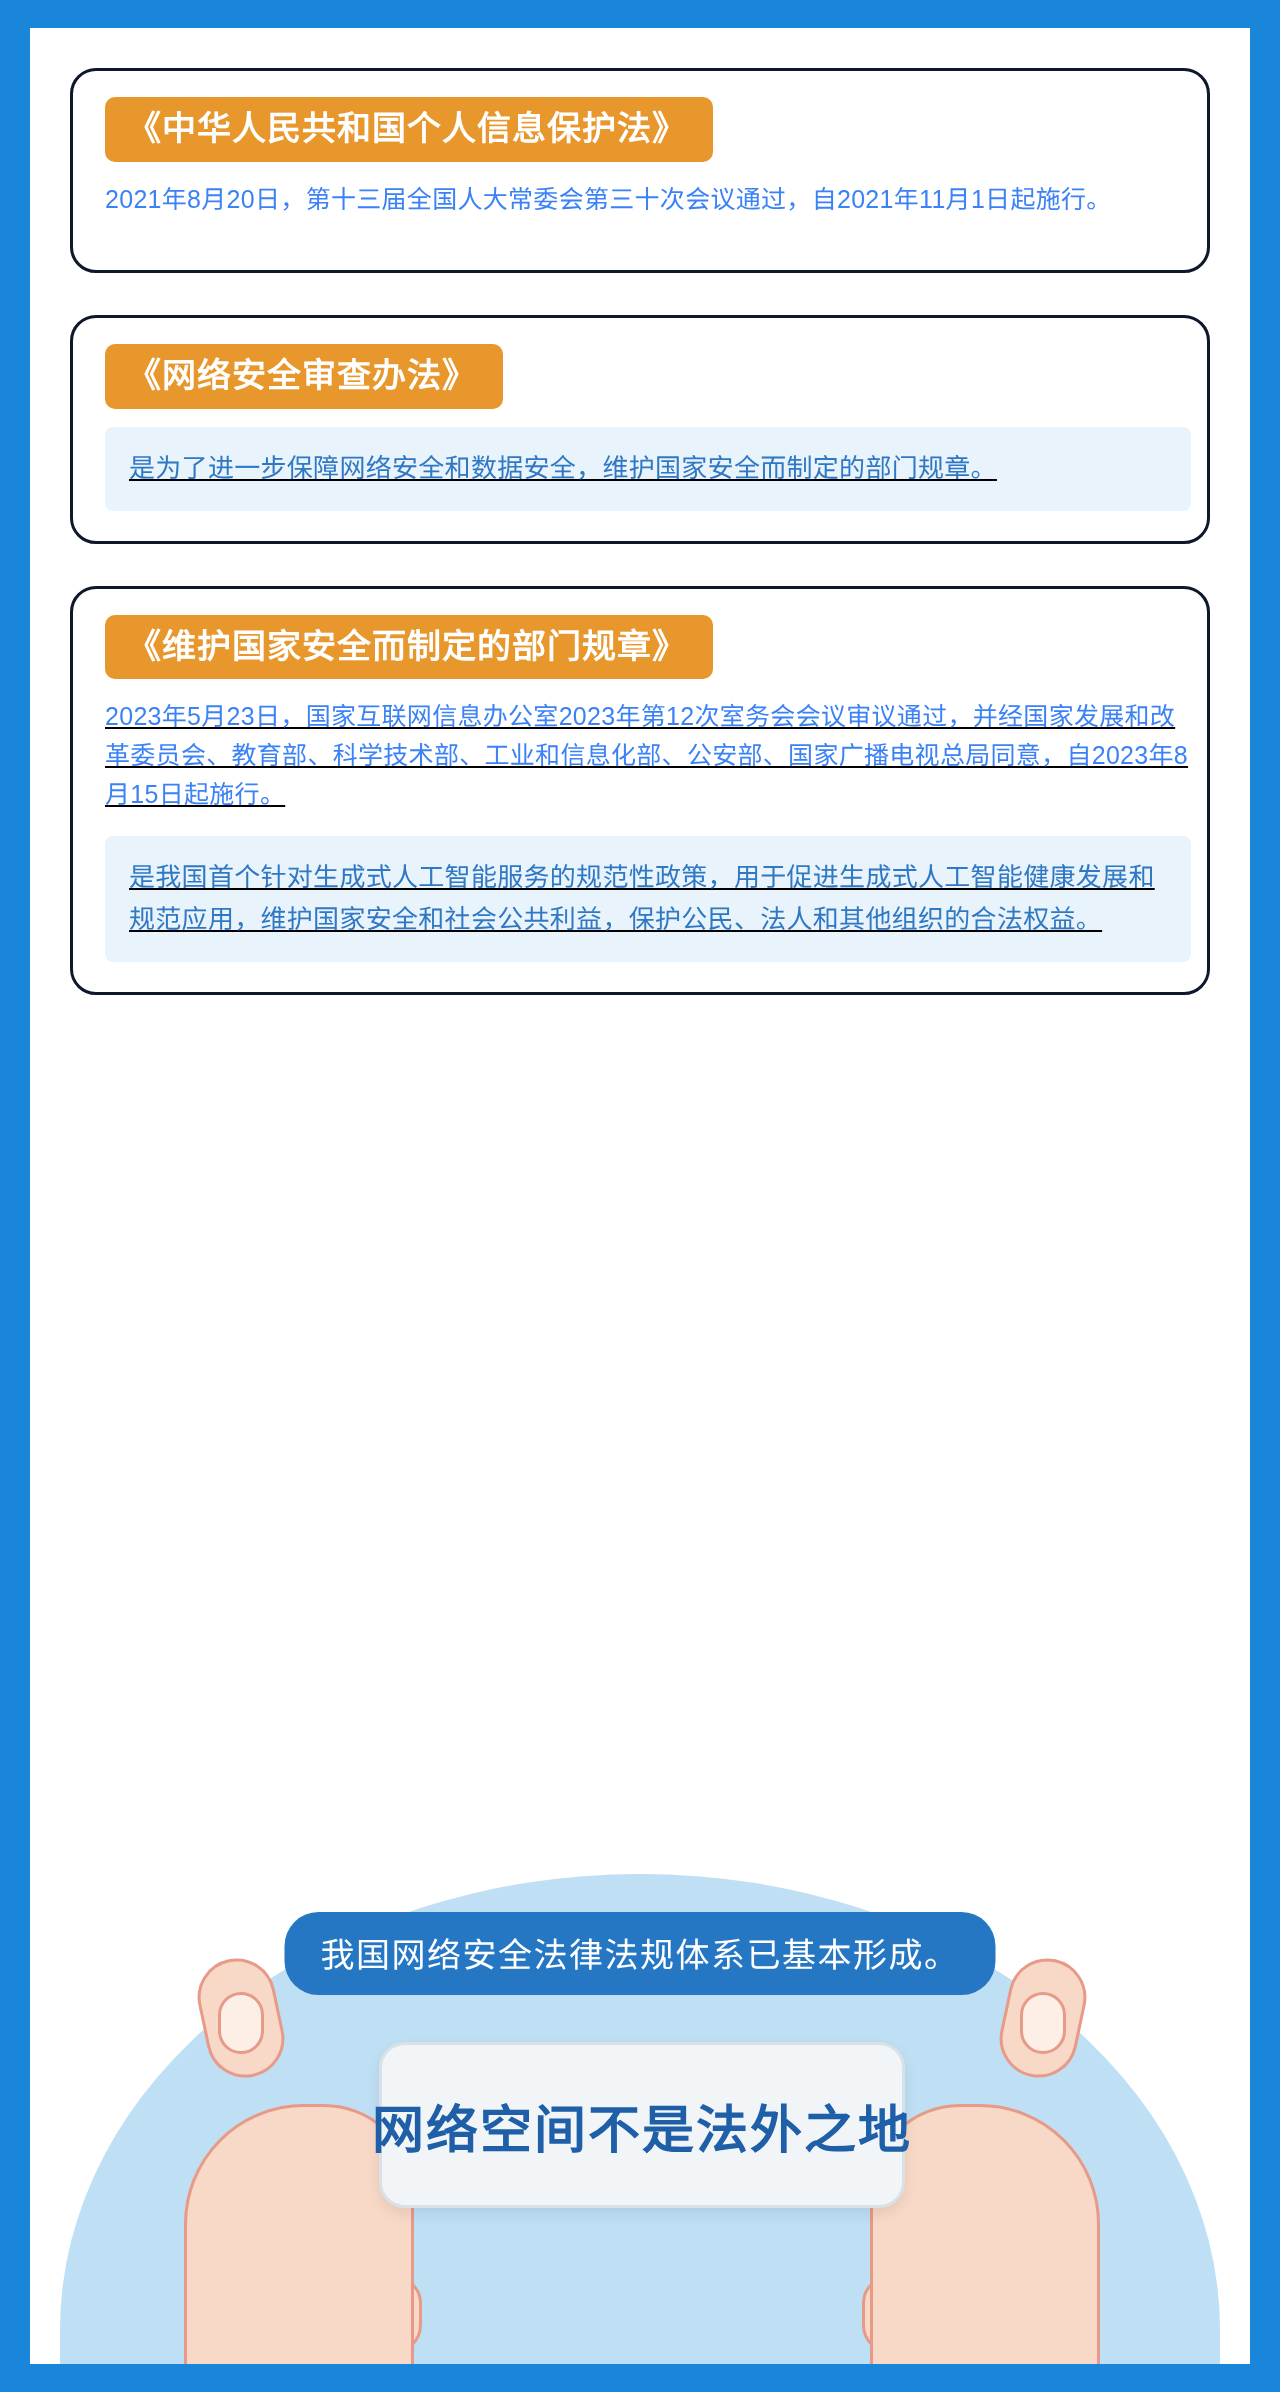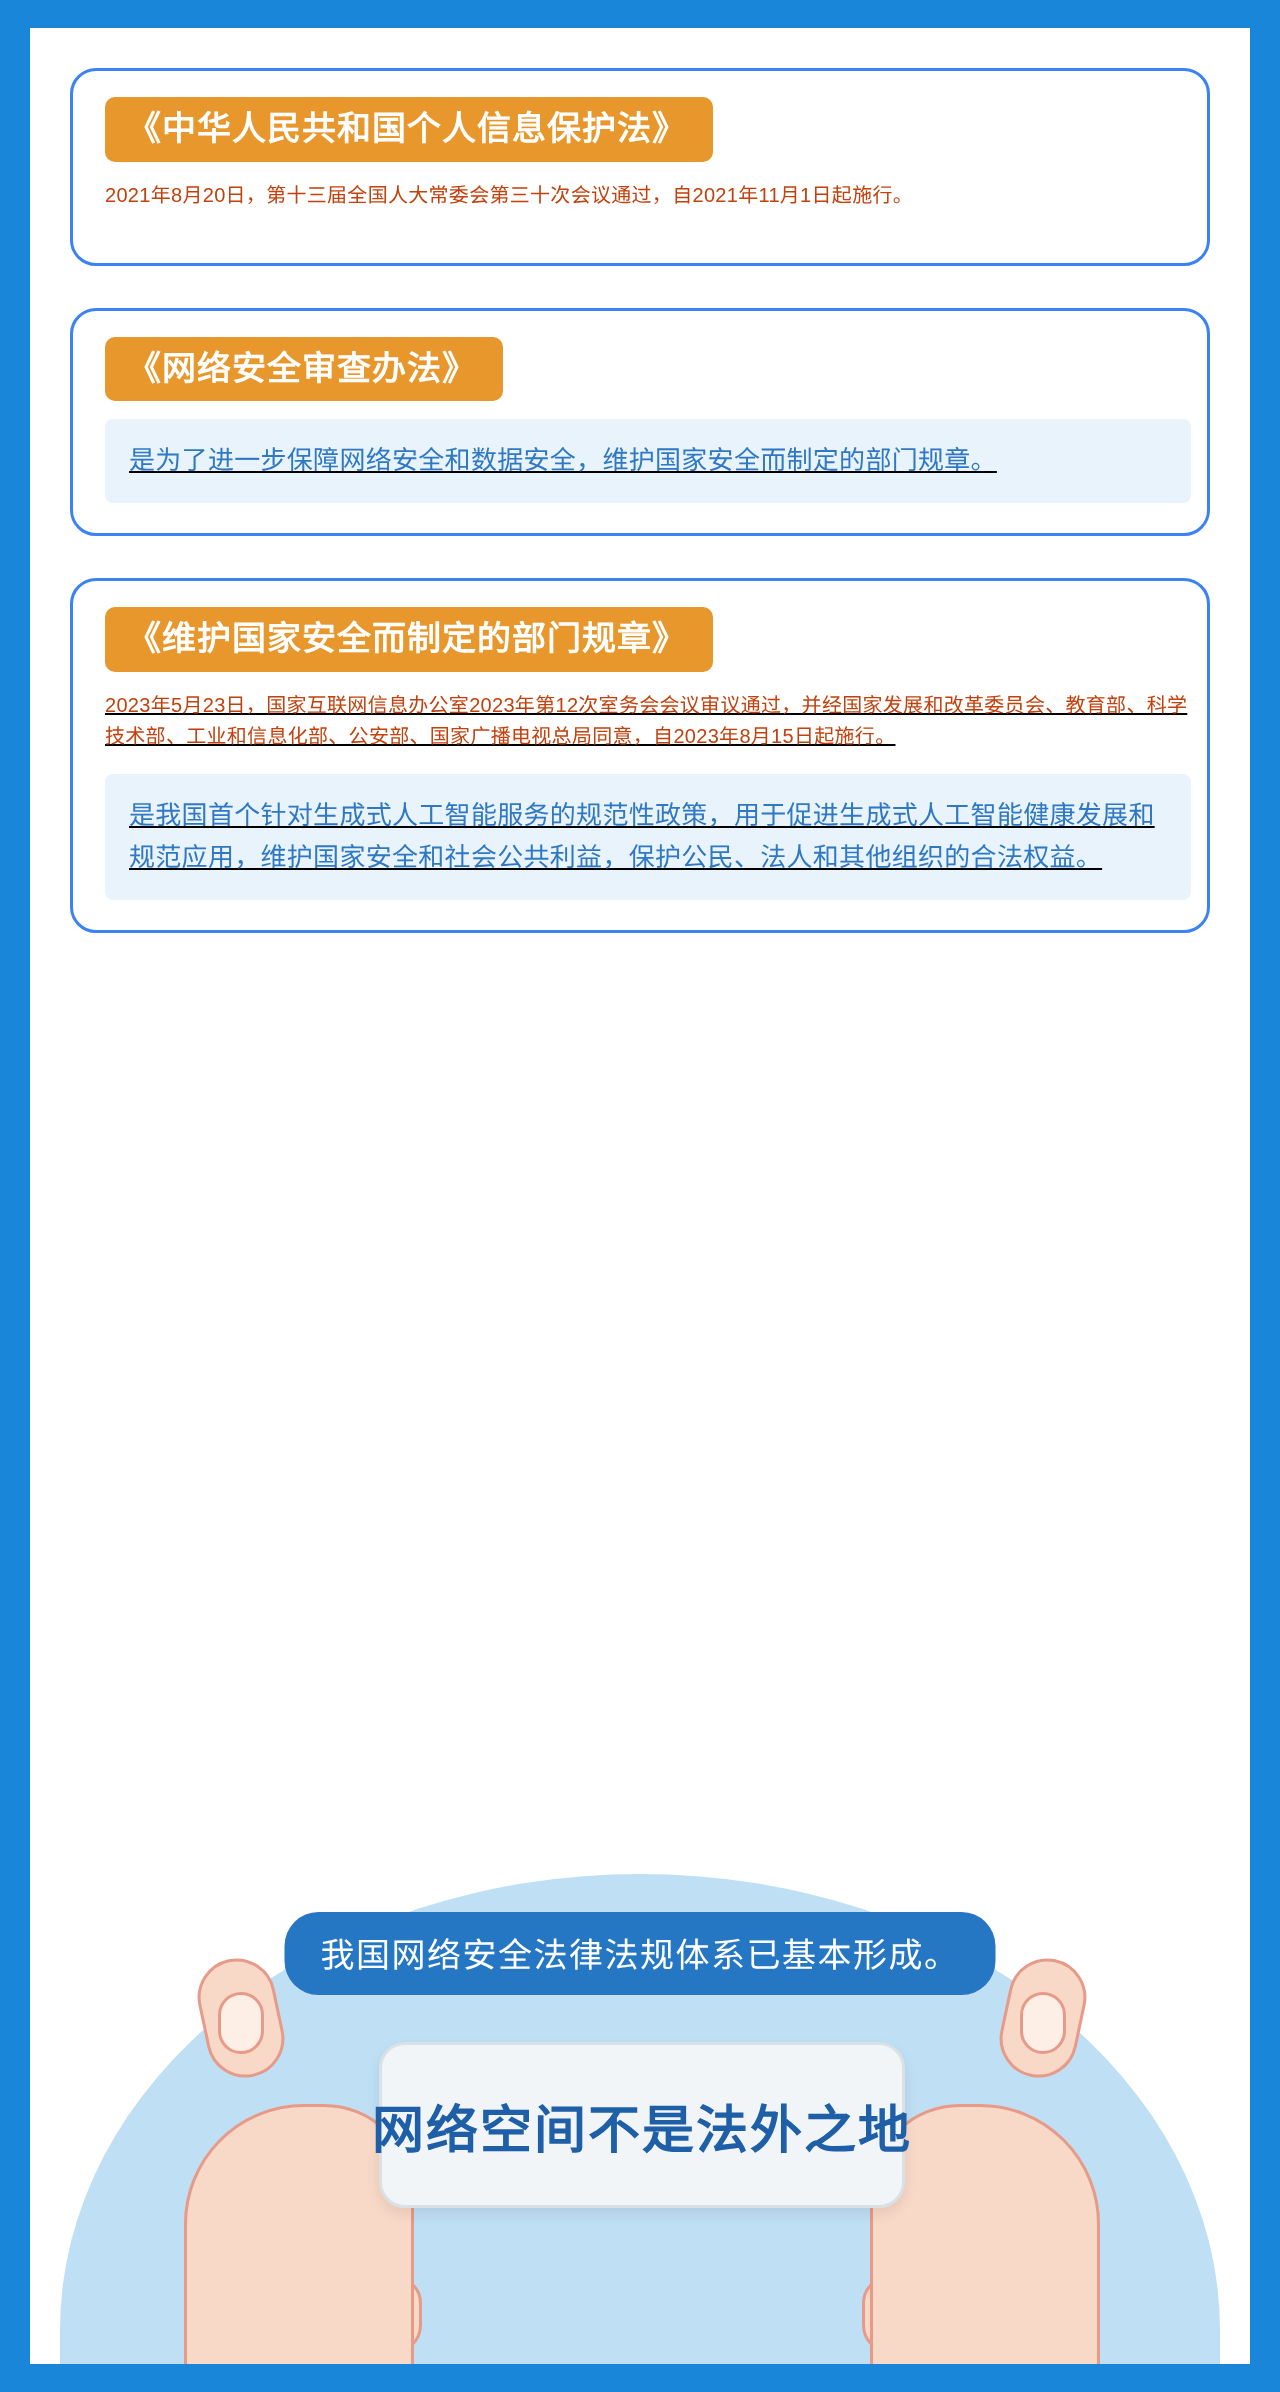--- a/index.html
+++ b/index.html
@@ -42,21 +42,21 @@
 
   
   .cards {
     position: relative;
     z-index: 2;
     padding: 0 40px;
     box-sizing: border-box;
   }
   .card {
     position: relative;
-    border: 3px solid #3b82f6;
+    border: 3px solid #0f172a;
     border-radius: 26px;
     background: #ffffff;
     box-sizing: border-box;
     padding: 26px 16px 30px 32px;
     z-index: 2;
   }
   .card + .card {
     margin-top: 42px;
     text-decoration: underline;
   }
@@ -67,22 +67,22 @@
     font-size: 34px;
     font-weight: bold;
     line-height: 1.25;
     letter-spacing: 1px;
     padding: 10px 26px 12px 22px;
     border-radius: 10px;
     margin: 0 0 18px 0;
     white-space: nowrap;
   }
   .card-body {
-    color: #c2410c;
-    font-size: 20px;
+    color: #3b82f6;
+    font-size: 25px;
     line-height: 1.55;
     letter-spacing: 0.3px;
     margin: 0 0 22px 0;
   }
   .card-note {
     background: #e9f3fc;
     color: #2f78c4;
     font-size: 26px;
     line-height: 1.62;
     letter-spacing: 0.3px;

